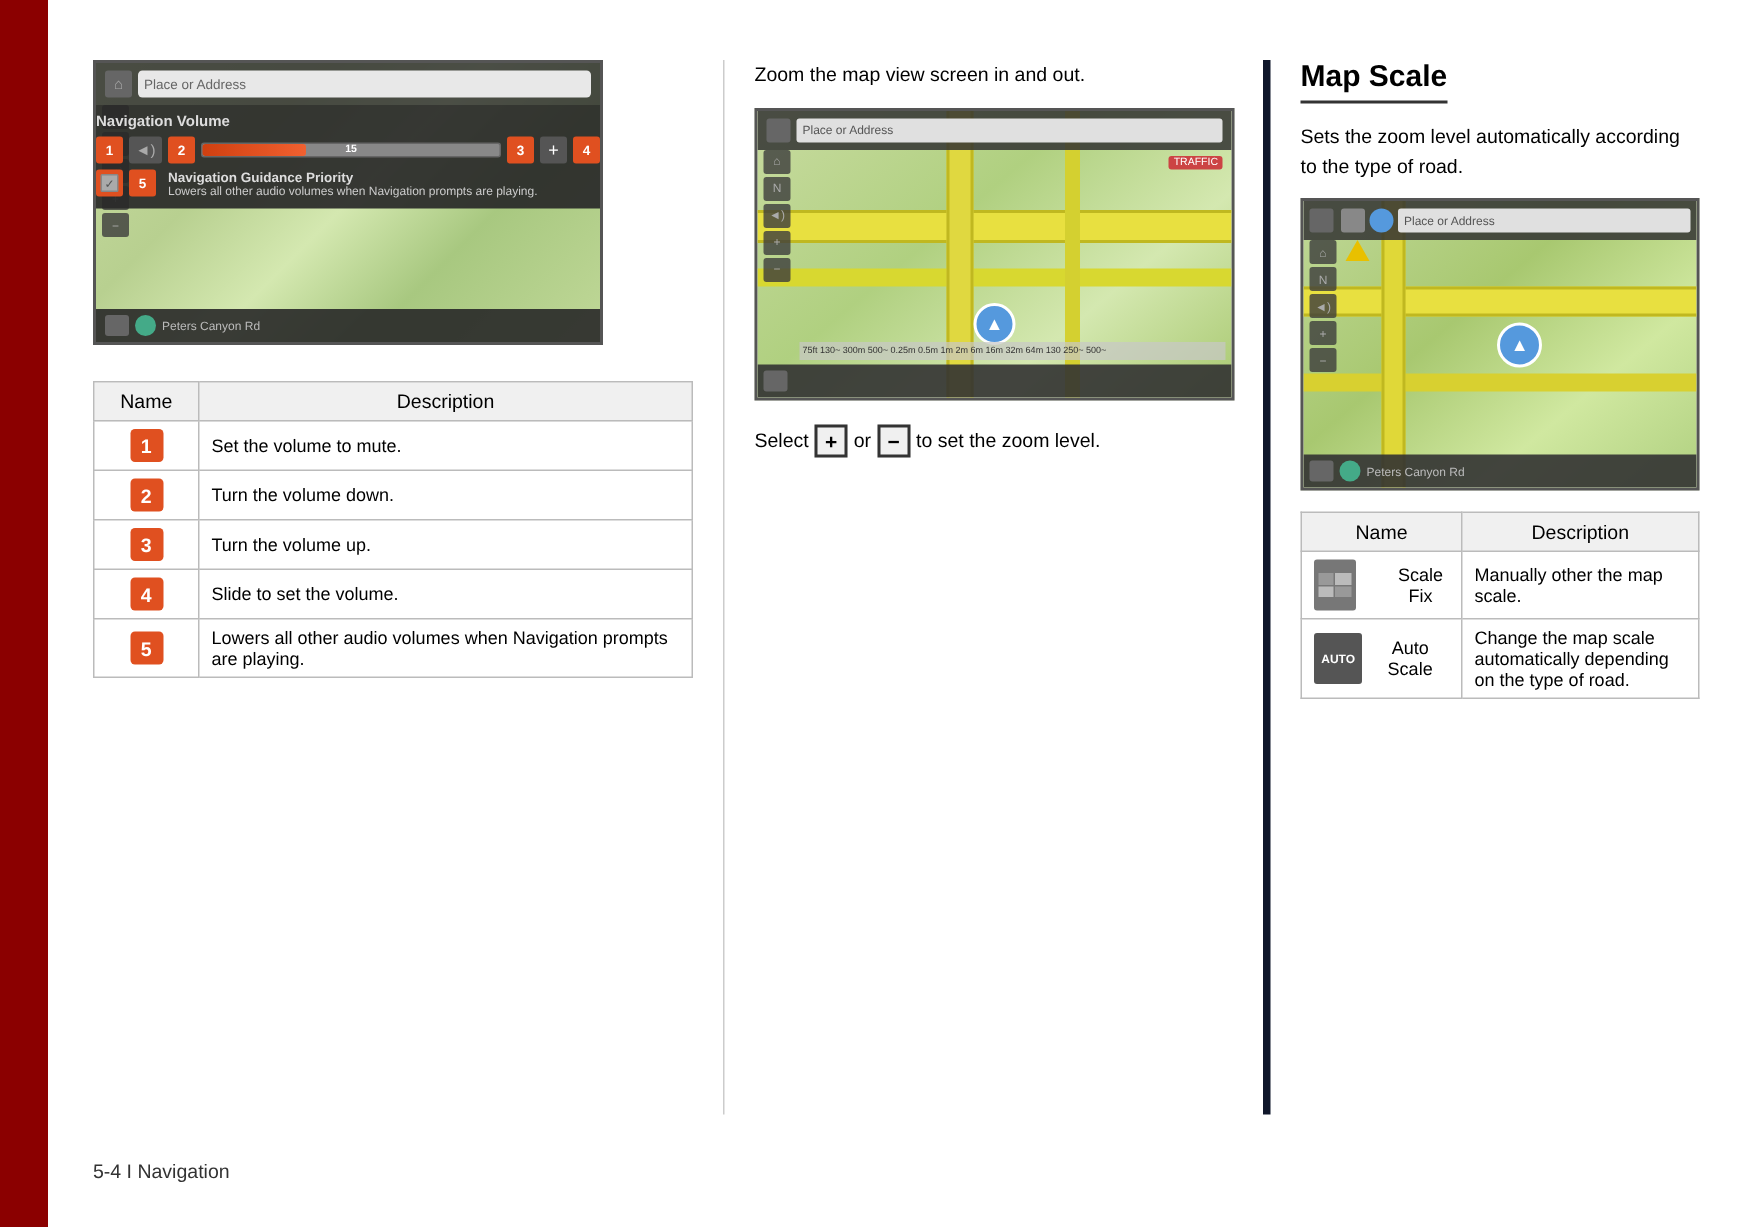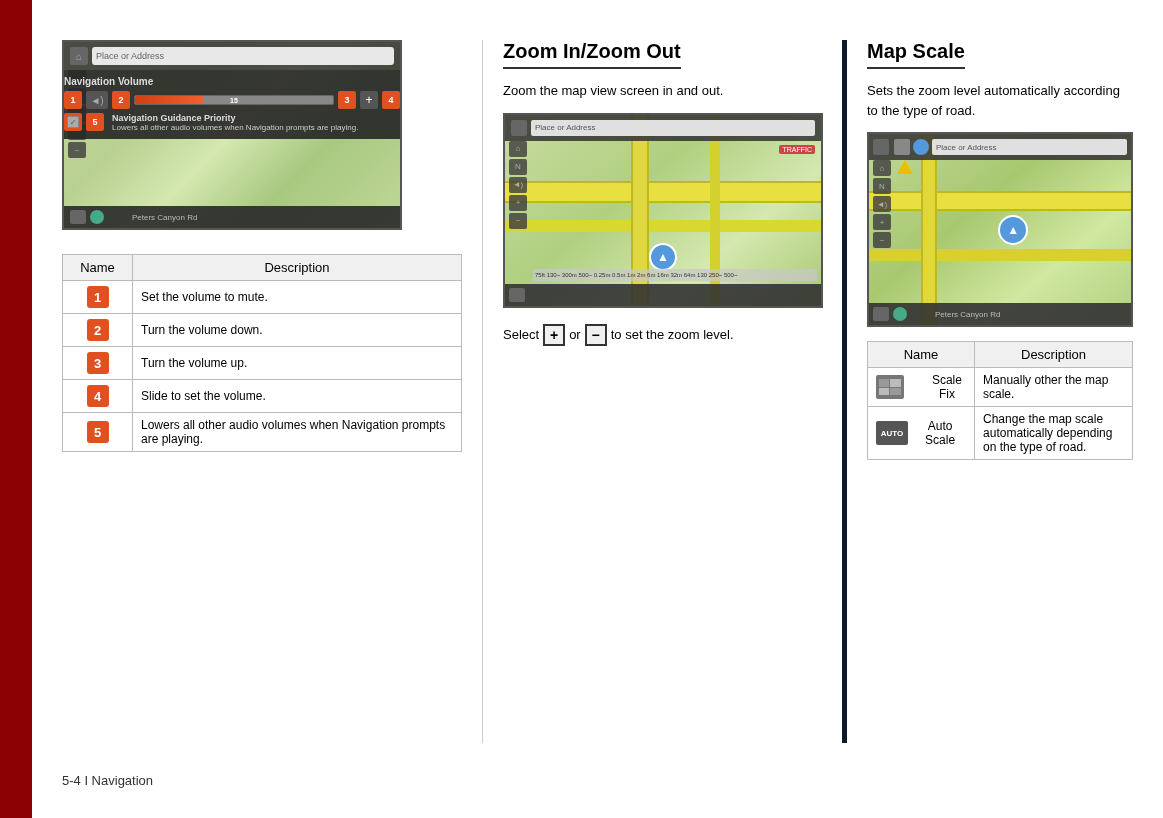--- a/index.html
+++ b/index.html
@@ -214,21 +214,20 @@
       gap: 4px;
     }
     .nav-bottom-icon {
       width: 16px; height: 14px;
       background: #666;
       border-radius: 2px;
     }
     .nav-bottom-text {
       font-size: 8px;
       color: #bbb;
-      margin-left: 24px;
     }
     .nav-bottom-loc {
       width: 14px; height: 14px;
       background: #4a8;
       border-radius: 50%;
       flex-shrink: 0;
     }
     .nav-side-icons {
       position: absolute;
       left: 4px; top: 28px;
@@ -530,21 +529,21 @@
       padding: 5px 8px;
       font-size: 12px;
       vertical-align: middle;
     }
     .map-scale-table td:first-child {
       text-align: center;
       width: 100px;
     }
     .scale-icon {
       display: inline-flex;
-      width: 36px; height: 24px;
+      width: 36px; height: 34px;
       background: #888;
       border-radius: 2px;
       align-items: center; justify-content: center;
       color: white; font-size: 8px;
       font-weight: bold;
     }
     .scale-icon-auto {
       background: #666;
       flex-direction: column;
     }
@@ -653,21 +652,20 @@
             </tr>
             <tr>
               <td><span class="name-badge">5</span></td>
               <td>Lowers all other audio volumes when Navigation prompts are playing.</td>
             </tr>
           </tbody>
       </table>
     </div>
 
     <div class="col-middle">
-      <div class="section-title">Zoom In/Zoom Out</div>
       <p class="zoom-text">Zoom the map view screen in and out.</p>
 
       
       <div class="zoom-screenshot">
         <div class="zoom-map-bg"></div>
         <div class="zoom-road-1"></div>
         <div class="zoom-road-2"></div>
         <div class="zoom-road-3"></div>
         <div class="zoom-road-4"></div>
         <div class="zoom-top-bar">

